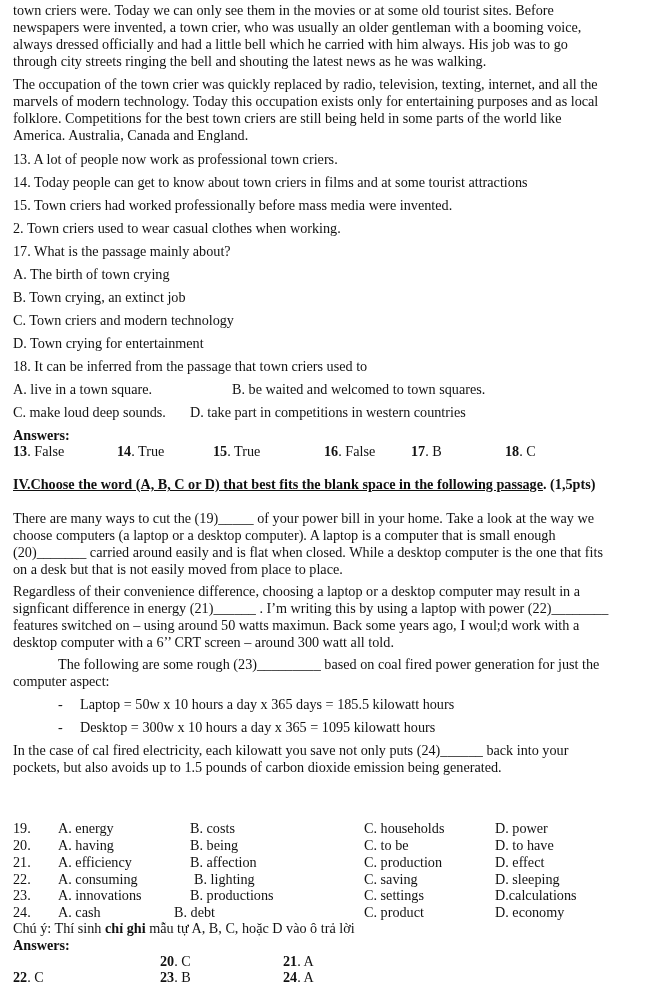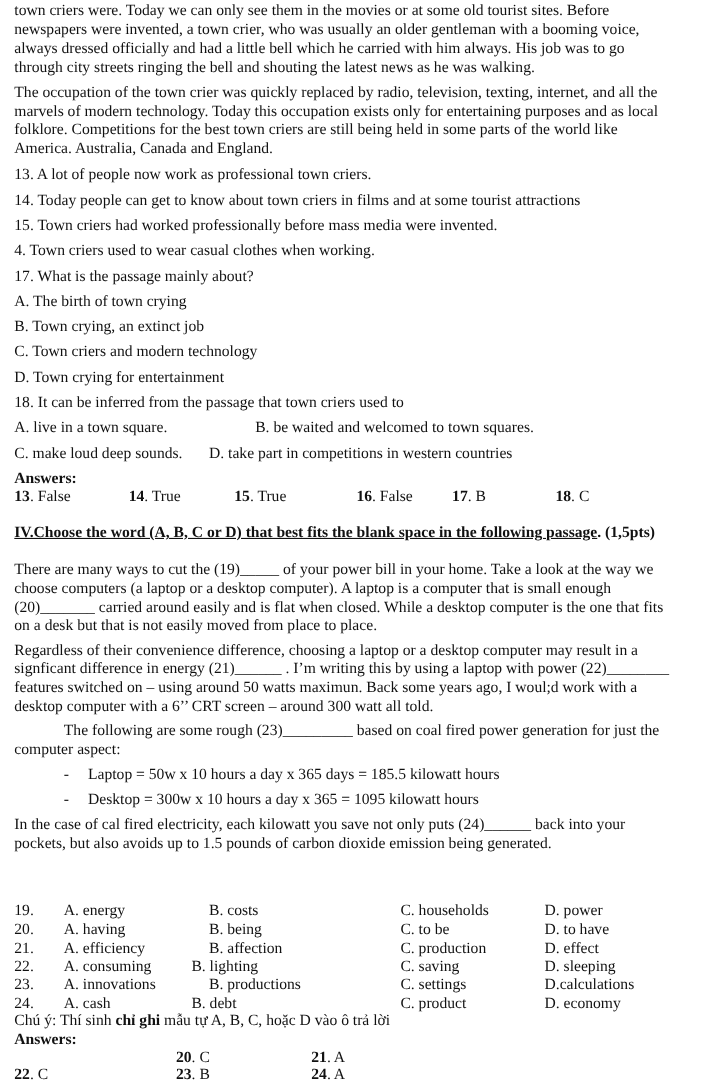--- a/index.html
+++ b/index.html
@@ -27,21 +27,21 @@
   <div class="line" style="top:76px">The occupation of the town crier was quickly replaced by radio, television, texting, internet, and all the</div>
   <div class="line" style="top:93px">marvels of modern technology. Today this occupation exists only for entertaining purposes and as local</div>
   <div class="line" style="top:110px">folklore. Competitions for the best town criers are still being held in some parts of the world like</div>
   <div class="line" style="top:127px">America. Australia, Canada and England.</div>
 </div>
 
 <div>
   <div class="line" style="top:151px">13. A lot of people now work as professional town criers.</div>
   <div class="line" style="top:174px">14. Today people can get to know about town criers in films and at some tourist attractions</div>
   <div class="line" style="top:197px">15. Town criers had worked professionally before mass media were invented.</div>
-  <div class="line" style="top:220px">4. Town criers used to wear casual clothes when working.</div>
+  <div class="line" style="top:220px">2. Town criers used to wear casual clothes when working.</div>
   <div class="line" style="top:243px">17. What is the passage mainly about?</div>
   <div class="line" style="top:266px">A. The birth of town crying</div>
   <div class="line" style="top:289px">B. Town crying, an extinct job</div>
   <div class="line" style="top:312px">C. Town criers and modern technology</div>
   <div class="line" style="top:335px">D. Town crying for entertainment</div>
   <div class="line" style="top:358px">18. It can be inferred from the passage that town criers used to</div>
   <div class="tab" style="top:381px; left:13px">A. live in a town square.</div>
   <div class="tab" style="top:381px; left:232px">B. be waited and welcomed to town squares.</div>
   <div class="tab" style="top:404px; left:13px">C. make loud deep sounds.</div>
   <div class="tab" style="top:404px; left:190px">D. take part in competitions in western countries</div>
@@ -104,21 +104,21 @@
   <div>
     <div class="tab" style="top:854px; left:13px">21.</div>
     <div class="tab" style="top:854px; left:58px">A. efficiency</div>
     <div class="tab" style="top:854px; left:190px">B. affection</div>
     <div class="tab" style="top:854px; left:364px">C. production</div>
     <div class="tab" style="top:854px; left:495px">D. effect</div>
   </div>
   <div>
     <div class="tab" style="top:871px; left:13px">22.</div>
     <div class="tab" style="top:871px; left:58px">A. consuming</div>
-    <div class="tab" style="top:871px; left:174px">B. lighting</div>
+    <div class="tab" style="top:871px; left:194px">B. lighting</div>
     <div class="tab" style="top:871px; left:364px">C. saving</div>
     <div class="tab" style="top:871px; left:495px">D. sleeping</div>
   </div>
   <div>
     <div class="tab" style="top:887px; left:13px">23.</div>
     <div class="tab" style="top:887px; left:58px">A. innovations</div>
     <div class="tab" style="top:887px; left:190px">B. productions</div>
     <div class="tab" style="top:887px; left:364px">C. settings</div>
     <div class="tab" style="top:887px; left:495px">D.calculations</div>
   </div>

